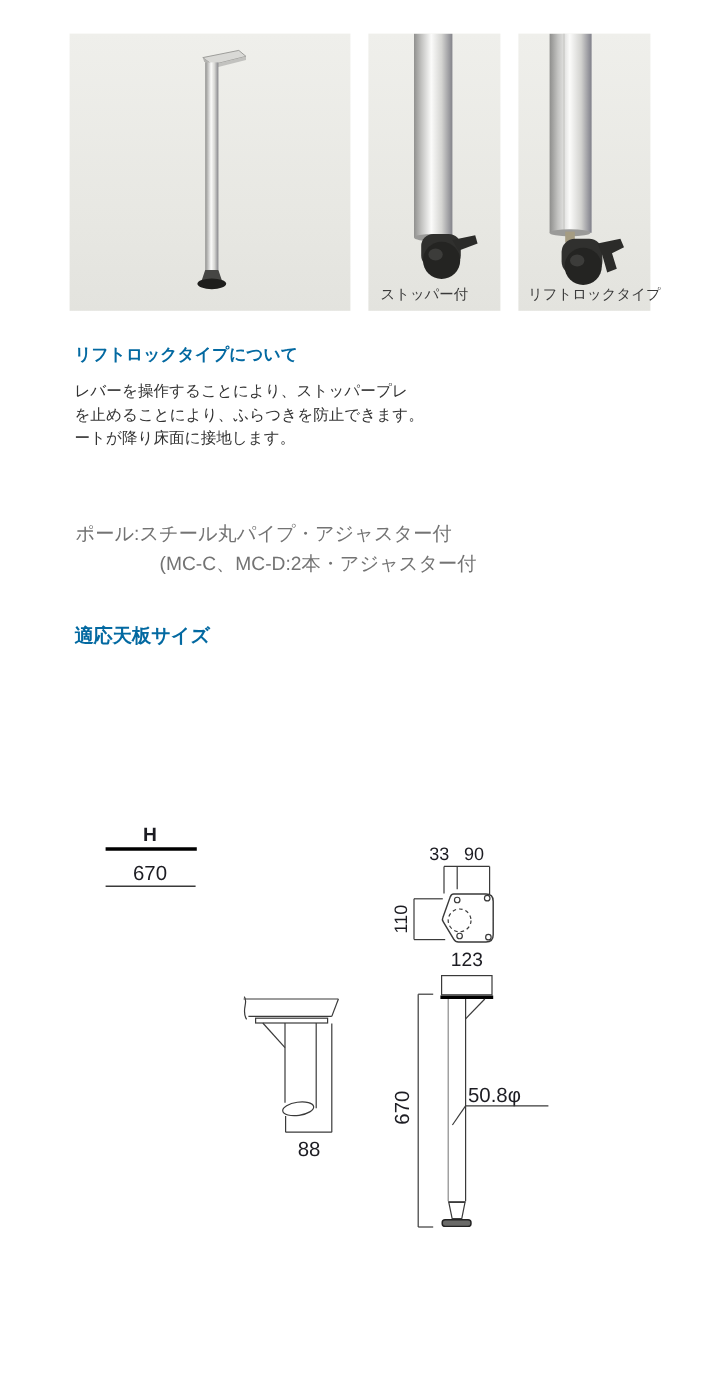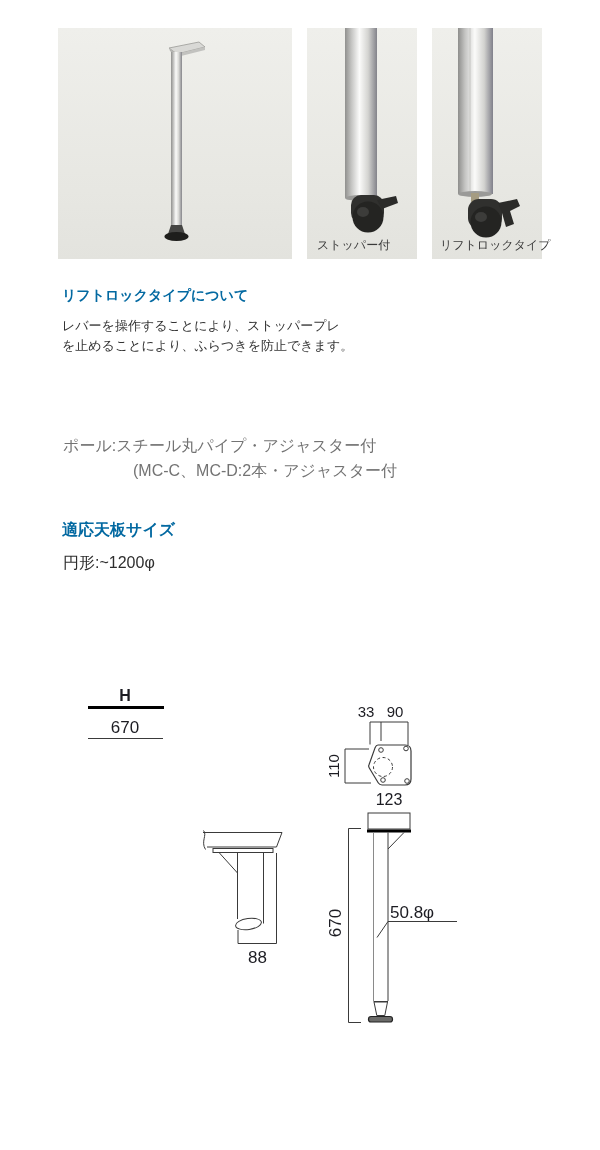--- a/index.html
+++ b/index.html
@@ -100,30 +100,30 @@
         <ellipse cx="56" cy="184" rx="6" ry="5" fill="#3c3c3a"></ellipse>
       </g>
     </svg>
     <div class="photo-label lbl2">ストッパー付</div>
   </div>
 
   <div class="jp-heading about-heading">リフトロックタイプについて</div>
   <div class="about-body">
     <div>レバーを操作することにより、ストッパープレ</div>
     <div>を止めることにより、ふらつきを防止できます。</div>
+    <div>ートが降り床面に接地します。</div>
   </div>
 
   <div class="spec">
     <div>ポール:スチール丸パイプ・アジャスター付</div>
     <div class="indent">(MC-C、MC-D:2本・アジャスター付</div>
   </div>
 
   <div class="jp-heading sizes-heading">適応天板サイズ</div>
   <div class="sizes">
-    <div><span>円形:~1200φ</span><sup></sup></div>
   </div>
 
   <svg class="drawing" width="480" height="390" viewBox="0 0 480 390">
     <g fill="none" stroke="#3a3a3a" stroke-width="1">
 
       <g>
         <text x="65" y="41" text-anchor="middle" font-size="16" font-weight="bold" stroke="none">H</text>
         <line x1="28" y1="47.5" x2="104" y2="47.5" stroke="#000" stroke-width="3"></line>
         <text x="65" y="73" text-anchor="middle" class="dimnum-l" stroke="none">670</text>
         <line x1="28" y1="78.5" x2="103" y2="78.5" stroke-width="1.2"></line>

